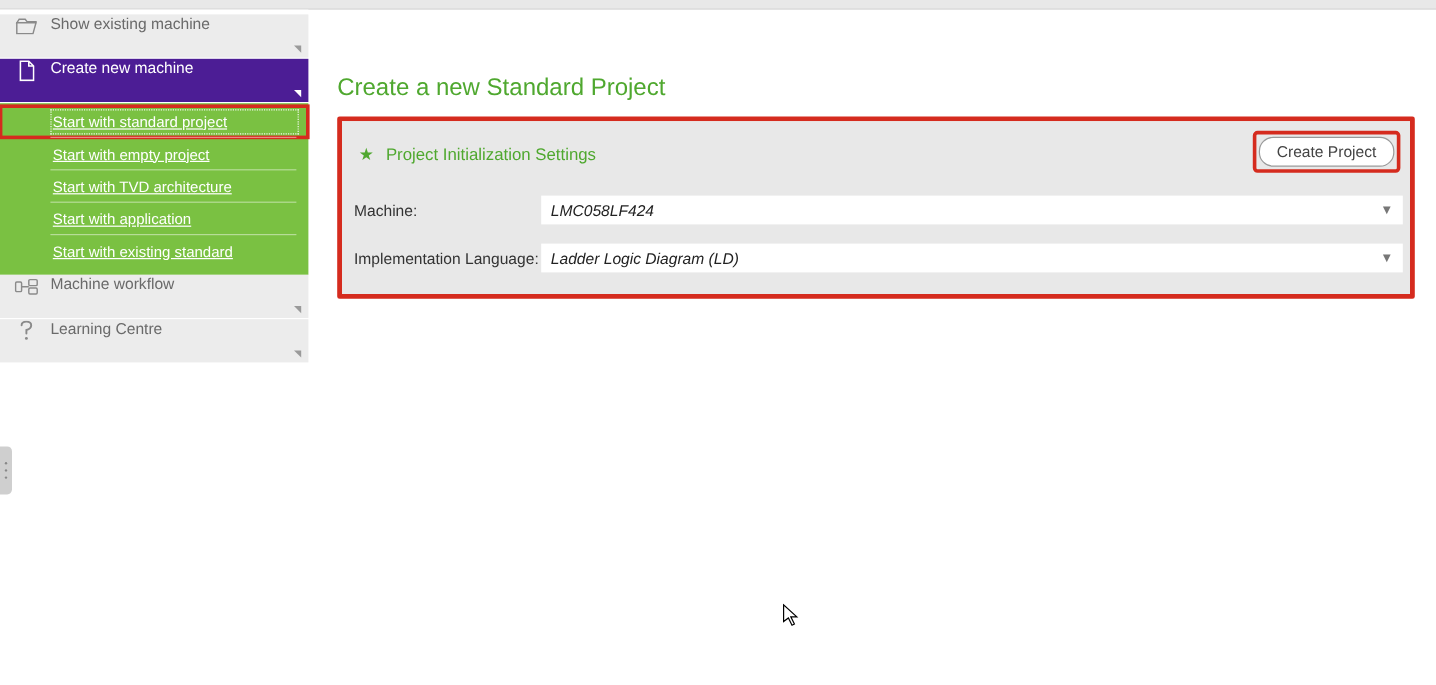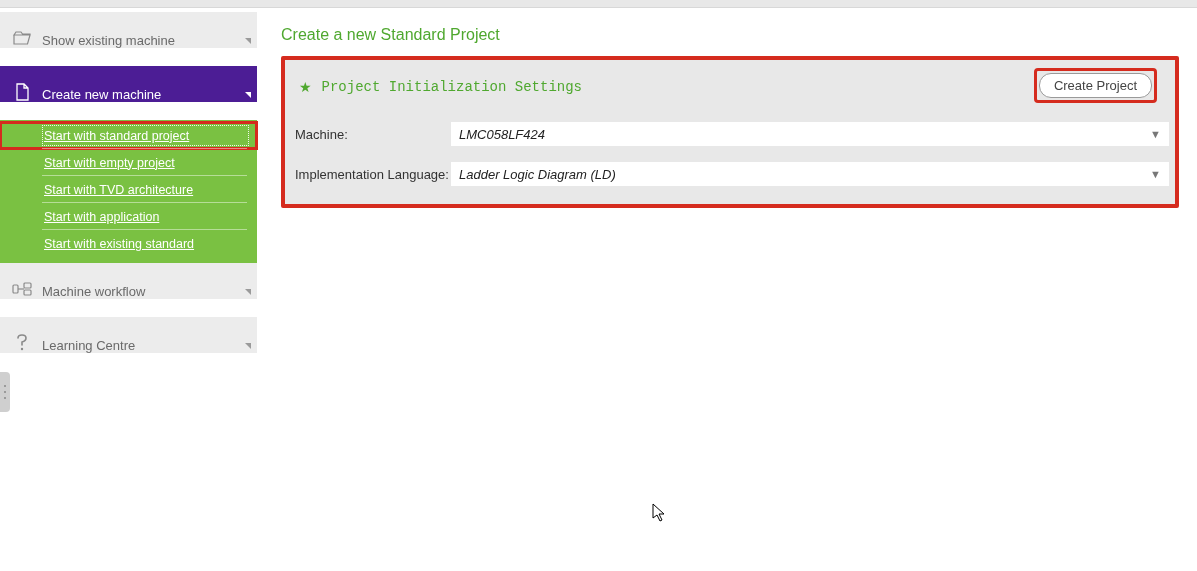--- a/index.html
+++ b/index.html
@@ -24,28 +24,28 @@
   }
   
   .sidebar {
     width: 257px;
     background: #fff;
     padding-top: 4px;
     position: relative;
   }
   .nav-item {
     display: flex;
-    align-items: flex-end;
+    align-items: flex-start;
     height: 36px;
     padding: 0 12px;
     background: #ececec;
     color: #6a6a6a;
     position: relative;
     cursor: pointer;
-    margin-bottom: 18px;
+    margin-bottom: 1px;
   }
   .nav-item .tri {
     position: absolute;
     right: 6px;
     bottom: 4px;
     width: 0;
     height: 0;
     border-left: 6px solid transparent;
     border-top: 6px solid #9a9a9a;
   }
@@ -98,22 +98,23 @@
   }
 
   
   .main {
     flex: 1;
     padding: 18px 18px 0 24px;
     position: relative;
   }
   .page-title {
     color: #4fa82f;
-    font-size: 16px;
+    font-size: 20px;
     margin-bottom: 12px;
+    margin-top: 36px;
   }
   .section-box {
     border: 4px solid #d52b1e;
     border-radius: 2px;
     padding: 0;
   }
   .section-header {
     background: #e8e8e8;
     height: 54px;
     display: flex;
@@ -122,25 +123,24 @@
     position: relative;
   }
   .star {
     color: #4fa82f;
     font-size: 14px;
     margin-right: 10px;
   }
   .section-title {
     color: #4fa82f;
     font-size: 14px;
-    font-family: Liberation Mono, monospace;
   }
   .create-btn-wrap {
     position: absolute;
-    right: 18px;
+    right: 8px;
     top: 8px;
     border: 3px solid #d52b1e;
     border-radius: 4px;
     padding: 2px;
   }
   .create-btn {
     background: #fff;
     border: 1px solid #9a9a9a;
     border-radius: 12px;
     padding: 4px 14px;

